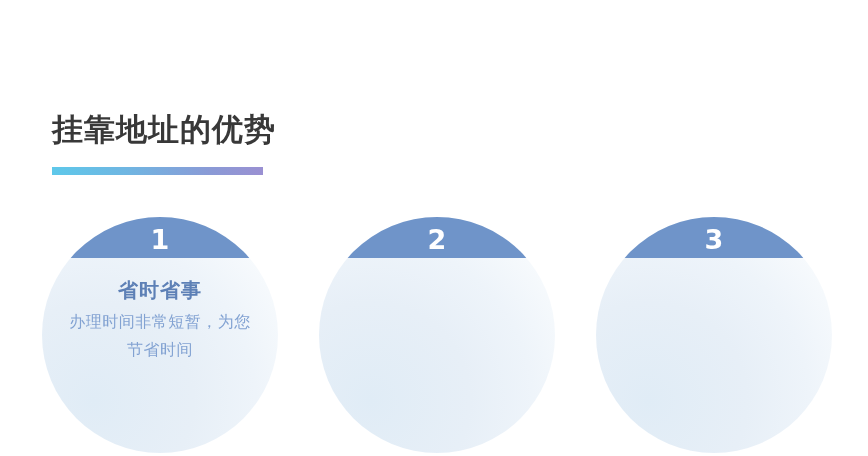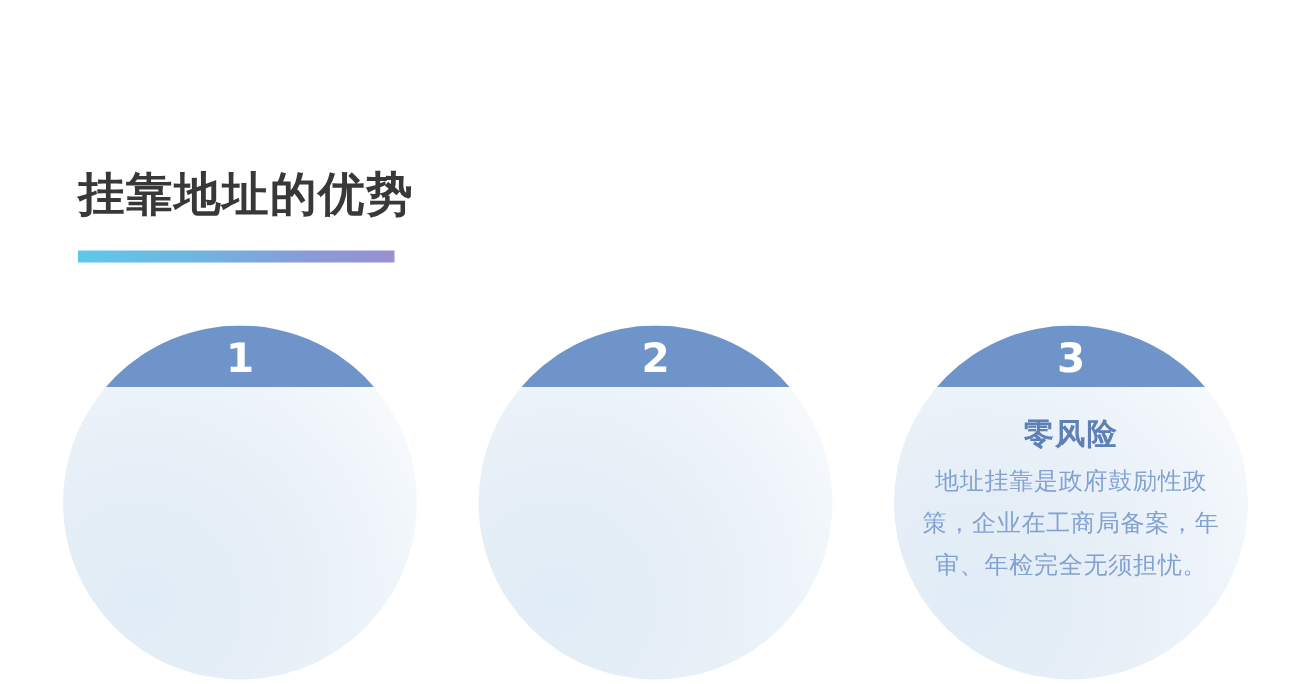--- a/index.html
+++ b/index.html
@@ -124,32 +124,32 @@
     <div class="page-title">挂靠地址的优势</div>
     <div class="title-underline"></div>
   </div>
 
   <div class="cards">
 
     <div class="card card-1">
       <div class="card-cap">
         <span class="card-number">1</span>
       </div>
+      <div class="card-body">
+        <div class="card-heading">省时省事</div>
+        <div class="card-text">办理时间非常短暂，为您节省时间</div>
+      </div>
     </div>
 
     <div class="card card-2">
       <div class="card-cap">
         <span class="card-number">2</span>
       </div>
     </div>
 
     <div class="card card-3">
       <div class="card-cap">
         <span class="card-number">3</span>
       </div>
-      <div class="card-body">
-        <div class="card-heading">零风险</div>
-        <div class="card-text">地址挂靠是政府鼓励性政策，企业在工商局备案，年审、年检完全无须担忧。</div>
-      </div>
     </div>
 
   </div>
 </div>
 
 </body></html>

